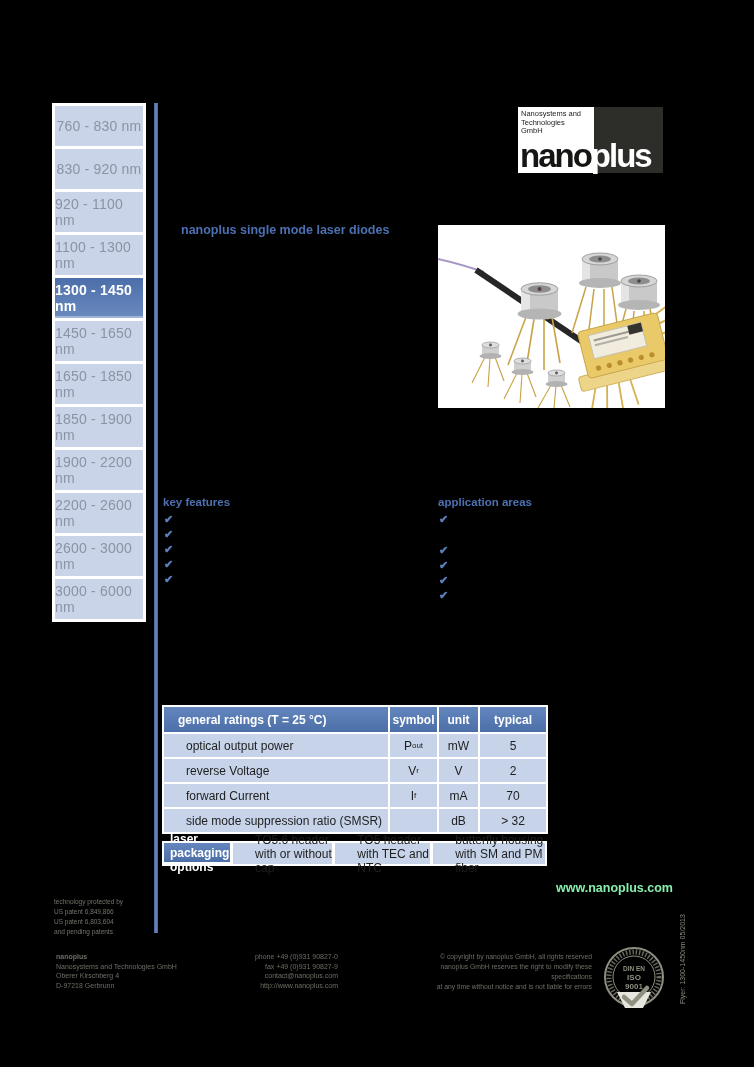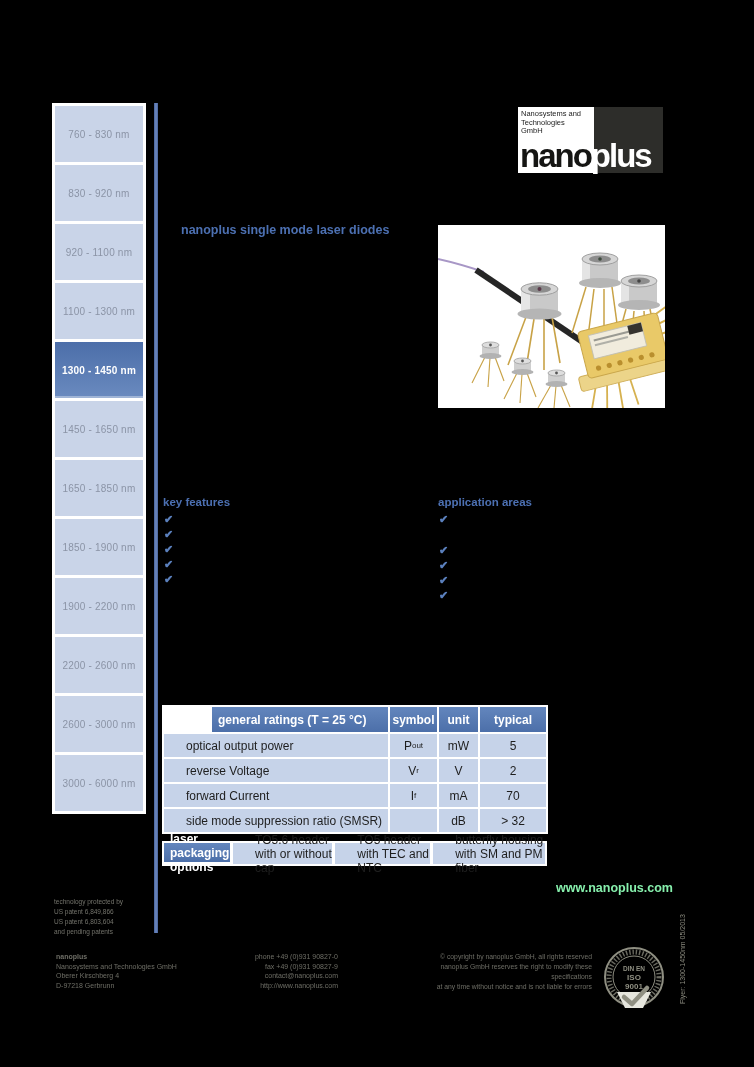--- a/index.html
+++ b/index.html
@@ -2,21 +2,21 @@
 <html><head>
 <meta charset="utf-8">
 <style>
   html,body{margin:0;padding:0;background:#000;}
   .page{position:relative;width:754px;height:1067px;background:#000;overflow:hidden;
         font-family:"Liberation Sans",sans-serif;}
 
   
   .sidebar{position:absolute;left:52px;top:103px;width:88px;background:#fff;
            padding:3px;display:flex;flex-direction:column;gap:3px;}
-  .sb-item{height:56px;background:#c9d4e8;color:#8b94a6;font-size:10px;
+  .sb-item{height:40px;background:#c9d4e8;color:#8b94a6;font-size:14px;
            display:flex;align-items:center;justify-content:center;letter-spacing:.2px;}
   .sb-item.active{background:linear-gradient(180deg,#4c6ea9,#6a8abf);color:#fff;
            font-weight:bold;box-shadow:inset 0 -2px 0 #9fb4d6;}
 
   .vline{position:absolute;left:154px;top:103px;width:4px;height:830px;
          background:linear-gradient(90deg,#47639c,#6f8ac0,#47639c);}
 
   
   .logo{position:absolute;left:518px;top:107px;width:145px;height:66px;display:flex;}
   .logo-left{width:76px;background:#fff;position:relative;}
@@ -38,21 +38,21 @@
 
   
   .product{position:absolute;left:438px;top:225px;width:227px;height:183px;background:#fff;}
 
   
   .rtable{position:absolute;left:162px;top:705px;display:grid;
           grid-template-columns:224px 47px 39px 66px;
           grid-template-rows:25px repeat(4,23px);gap:2px;background:#fff;padding:2px;}
   .rt-h{background:linear-gradient(#6386bd,#4c6fa9);color:#fff;font-weight:bold;
         font-size:12px;display:flex;align-items:center;justify-content:center;}
-  .rt-h.name{justify-content:flex-start;padding-left:6px;margin-left:48px;}
+  .rt-h.name{justify-content:flex-start;padding-left:14px;}
   .rt-cell{background:#c6d3e9;color:#1e1e1e;font-size:12px;display:flex;
            align-items:center;justify-content:center;}
   .rt-cell.name{justify-content:flex-start;padding-left:22px;}
   .rt-cell sub{font-size:8px;}
 
   
   .ptable{position:absolute;left:162px;top:841px;width:381px;background:#fff;
           padding:2px;display:flex;flex-direction:row;gap:3px;}
   .pt-h{height:19px;background:linear-gradient(#6386bd,#4c6fa9);color:#fff;
         font-weight:bold;font-size:12px;display:flex;align-items:center;padding-left:6px;}

